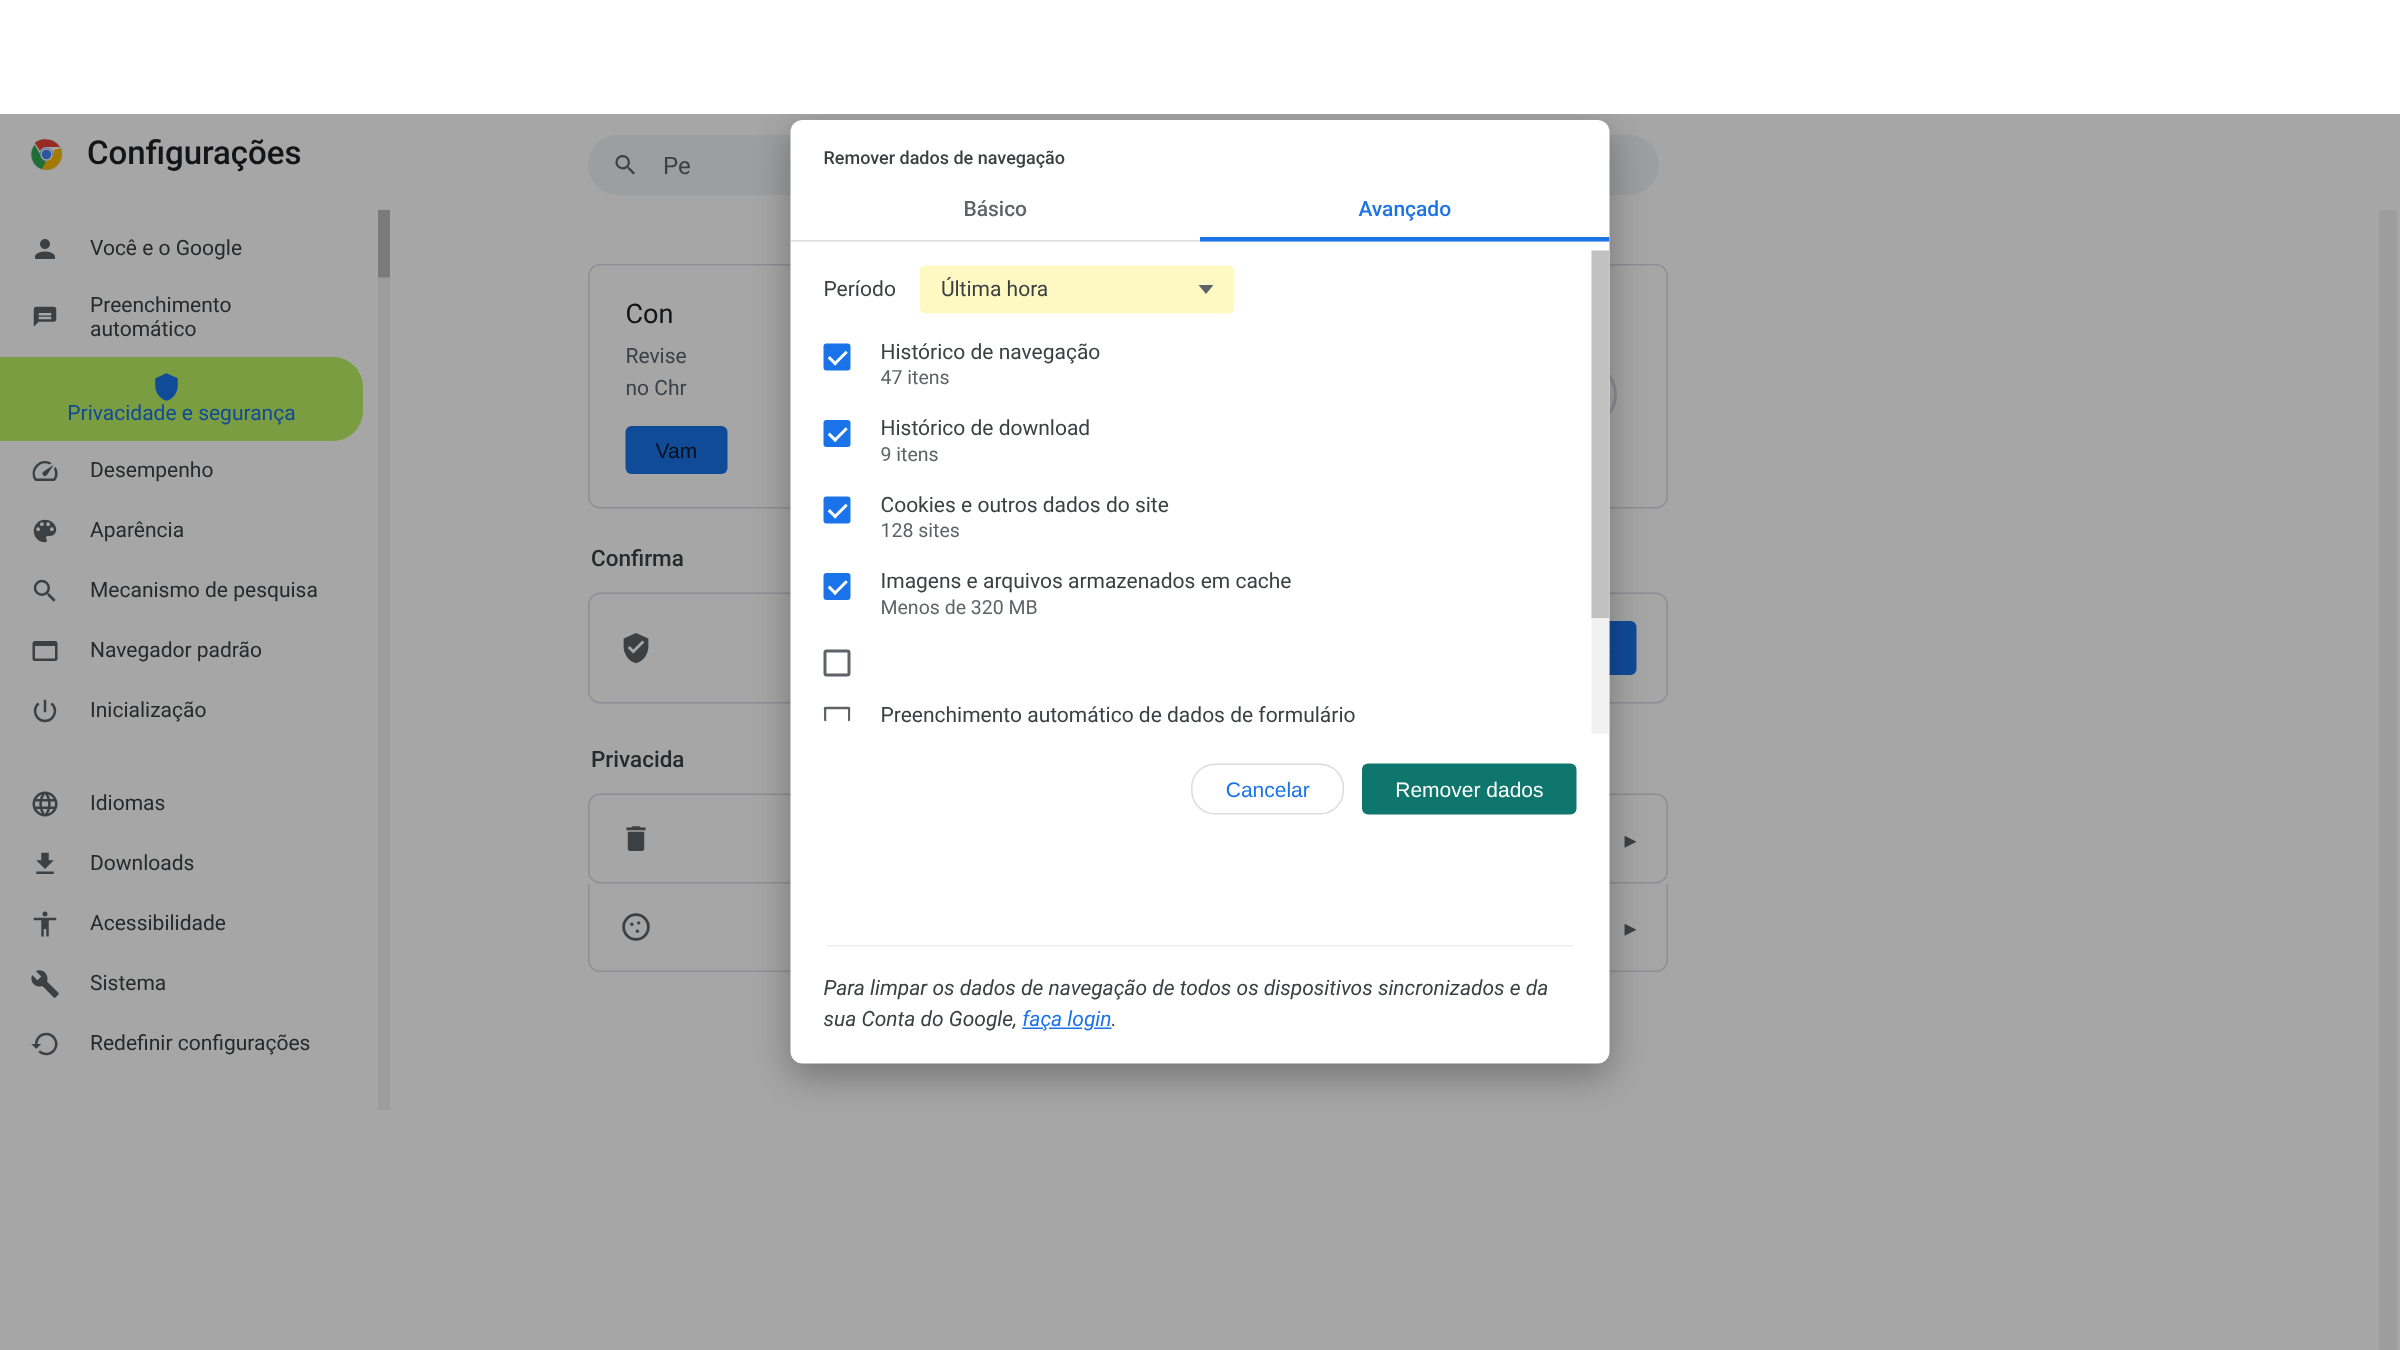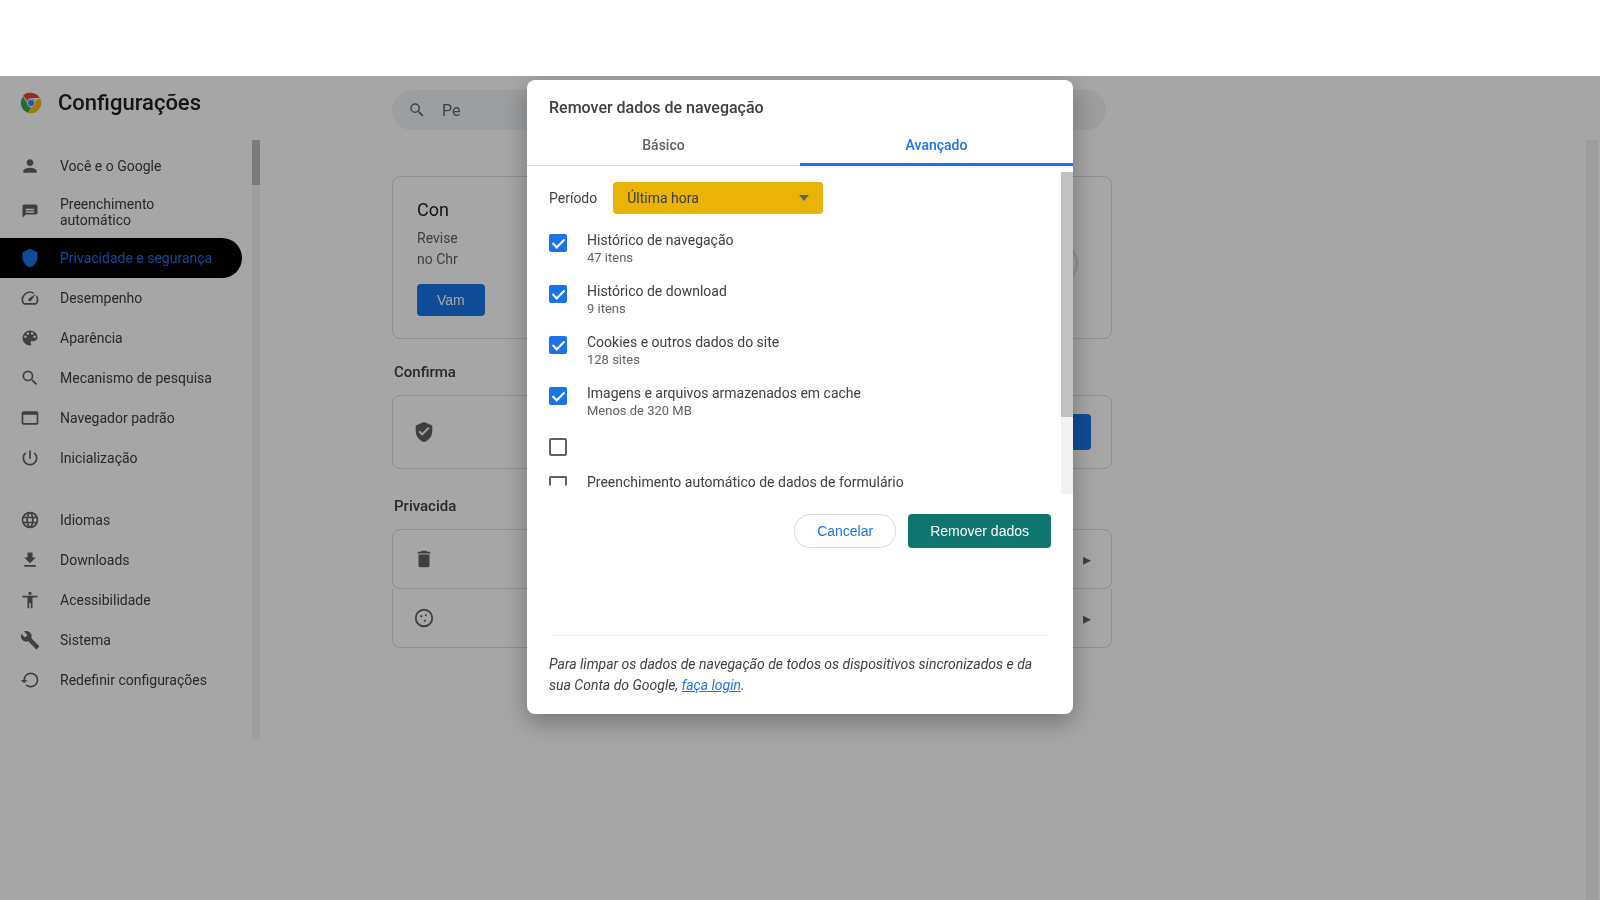--- a/index.html
+++ b/index.html
@@ -99,22 +99,23 @@
 .sidebar-item .icon {
   width: 20px; height: 20px;
   margin-right: 20px;
   fill: #5f6368;
   color: #5f6368;
   display: flex;
   align-items: center;
   justify-content: center;
 }
 .sidebar-item.active {
-  background: #000000;
+  background: #bef264;
   color: #1a73e8;
+  flex-direction: column;
 }
 .sidebar-item.active .icon { fill: #1a73e8; color:#1a73e8; }
 
 .content {
   position: absolute;
   left: 392px;
   top: 100px;
   width: 720px;
 }
 .card {
@@ -134,21 +135,21 @@
   margin-bottom: 8px;
 }
 .card-desc {
   font-size: 14px;
   color: #5f6368;
   line-height: 1.5;
   margin-bottom: 14px;
 }
 .primary-btn-sm {
   background: #1a73e8;
-  color: #ffffff;
+  color: #0f172a;
   border: none;
   border-radius: 4px;
   padding: 8px 20px;
   font-size: 14px;
   font-weight: 500;
 }
 .cloud-art {
   width: 140px; height: 90px;
   color: #dadce0;
 }
@@ -197,21 +198,21 @@
   width: 546px;
   background: #fff;
   border-radius: 8px;
   box-shadow: 0 8px 24px rgba(0,0,0,0.3);
   margin-top: 4px;
   display: flex;
   flex-direction: column;
   overflow: hidden;
 }
 .dialog-title {
-  font-size: 16px;
+  font-size: 12px;
   color: #3c4043;
   font-weight: 500;
   padding: 18px 22px 10px;
 }
 .tabs {
   display: flex;
   border-bottom: 1px solid #dadce0;
 }
 .tab {
   flex: 1;
@@ -248,21 +249,21 @@
   display: flex;
   align-items: center;
   margin-bottom: 18px;
   gap: 16px;
 }
 .period-label {
   font-size: 14px;
   color: #3c4043;
 }
 .period-select {
-  background: #eab308;
+  background: #fef9c3;
   border-radius: 4px;
   padding: 8px 14px;
   display: flex;
   align-items: center;
   width: 210px;
   justify-content: space-between;
   font-size: 14px;
   color: #3c4043;
 }
 .period-select svg { fill:#5f6368; }

